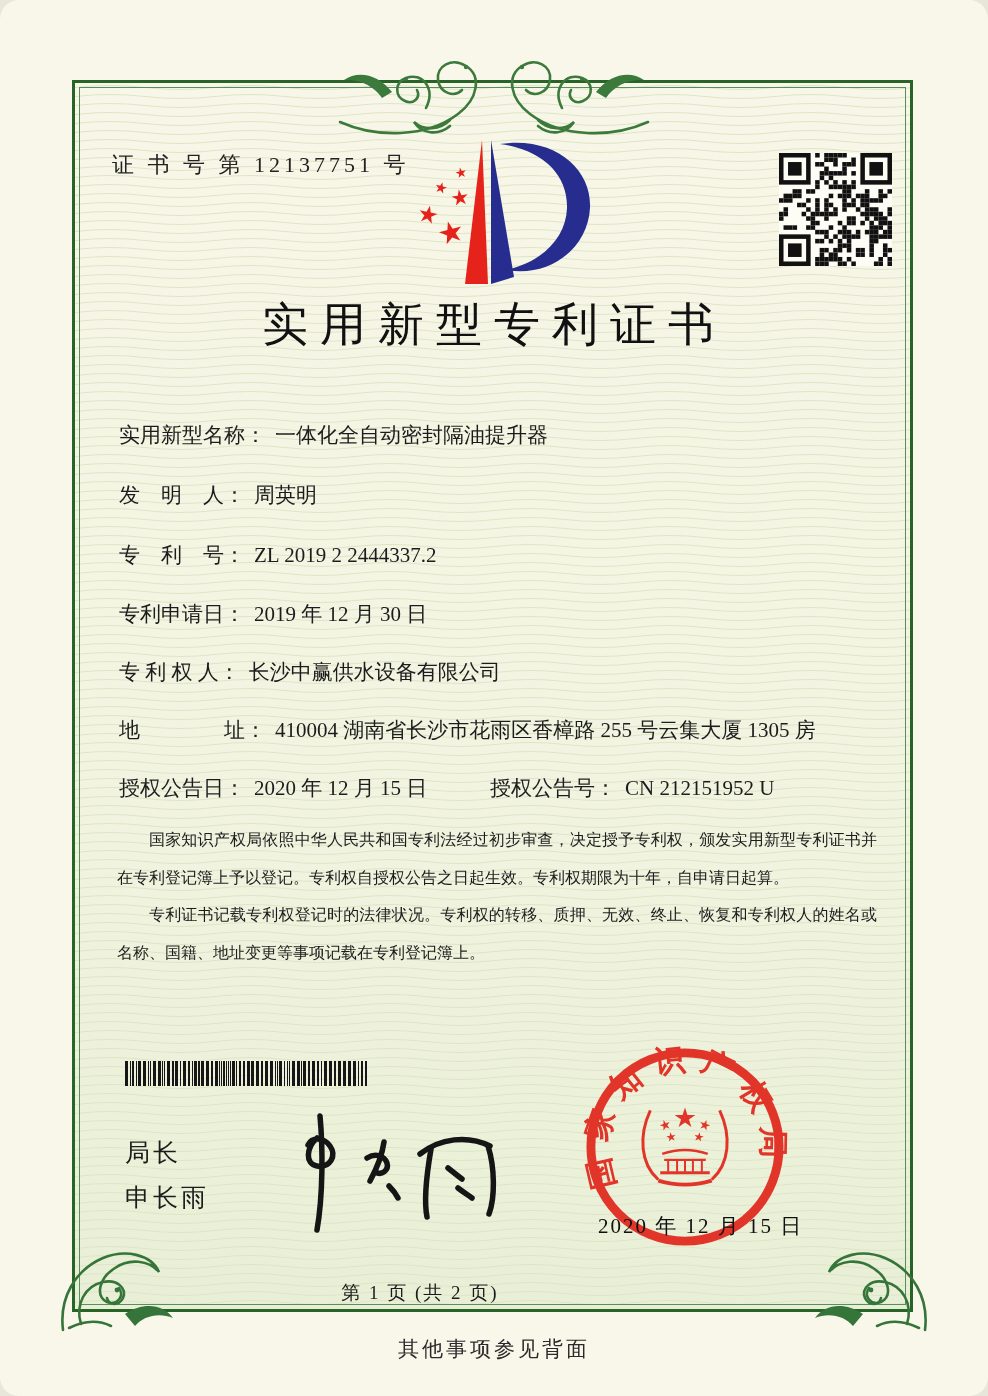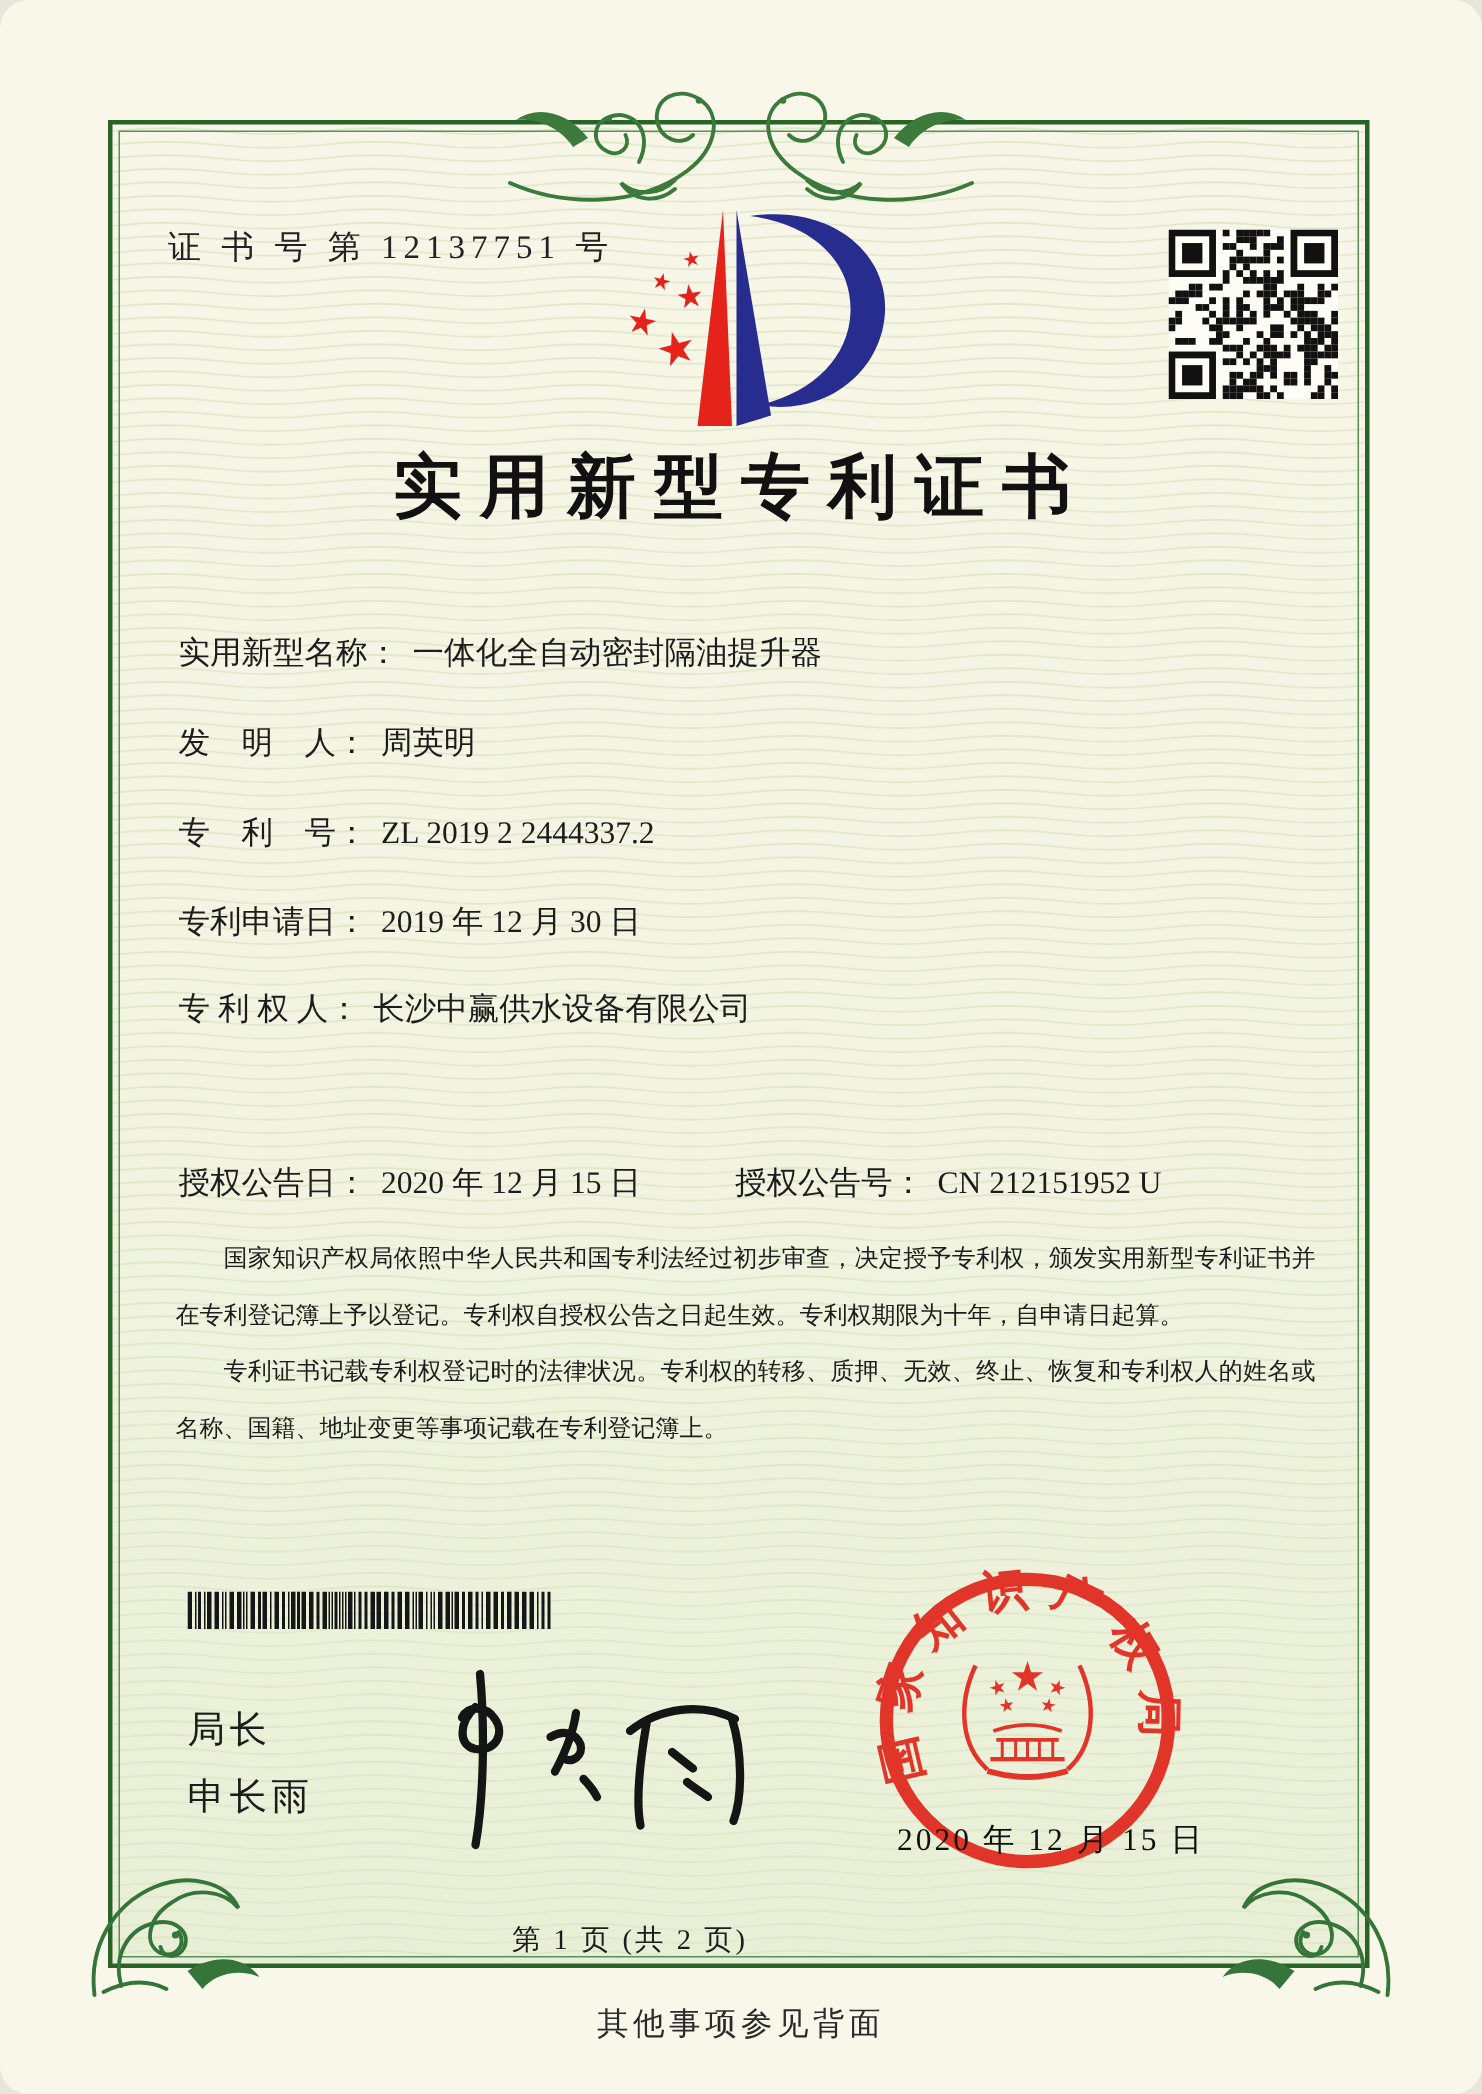--- a/index.html
+++ b/index.html
@@ -20,21 +20,21 @@
     position:absolute;left:72px;top:80px;width:841px;height:1232px;
     border:3px solid #286328;box-sizing:border-box;pointer-events:none;
   }
   .frame-inner{
     position:absolute;left:79px;top:87px;width:827px;height:1218px;
     border:1px solid #588f58;box-sizing:border-box;pointer-events:none;
   }
   .cert-no{left:112px;top:150px;font-size:22px;letter-spacing:4px;color:#222;}
   .title{
     left:0;top:294px;width:988px;text-align:center;
-    font-size:46px;font-weight:700;letter-spacing:12px;color:#111;
+    font-size:46px;font-weight:400;letter-spacing:12px;color:#111;
   }
   .field{left:119px;font-size:21px;white-space:nowrap;}
   .field .lbl{color:#1c1c1c;}
   .field .val{margin-left:9px;}
   .grant-no{left:490px;font-size:21px;white-space:nowrap;}
   .body-text{
     left:117px;top:821px;width:760px;
     font-size:16px;line-height:37.5px;text-align:justify;
   }
   .body-text p{margin:0;text-indent:2em;}
@@ -348,20 +348,23 @@
   </div>
   <div class="abs field" style="top:541px">
     <span class="lbl">专　利　号：</span><span class="val">ZL 2019 2 2444337.2</span>
   </div>
   <div class="abs field" style="top:600px">
     <span class="lbl">专利申请日：</span><span class="val">2019 年 12 月 30 日</span>
   </div>
   <div class="abs field" style="top:658px">
     <span class="lbl">专 利 权 人：</span><span class="val">长沙中赢供水设备有限公司</span>
   </div>
+  <div class="abs field" style="top:716px">
+    <span class="lbl">地　　　　址：</span><span class="val">410004 湖南省长沙市花雨区香樟路 255 号云集大厦 1305 房</span>
+  </div>
   <div class="abs field" style="top:774px">
     <span class="lbl">授权公告日：</span><span class="val">2020 年 12 月 15 日</span>
   </div>
   <div class="abs grant-no" style="top:774px">
     <span class="lbl">授权公告号：</span><span class="val" style="margin-left:9px">CN 212151952 U</span>
   </div>
 
   <div class="abs body-text">
     <p>国家知识产权局依照中华人民共和国专利法经过初步审查，决定授予专利权，颁发实用新型专利证书并在专利登记簿上予以登记。专利权自授权公告之日起生效。专利权期限为十年，自申请日起算。</p>
     <p>专利证书记载专利权登记时的法律状况。专利权的转移、质押、无效、终止、恢复和专利权人的姓名或名称、国籍、地址变更等事项记载在专利登记簿上。</p>

